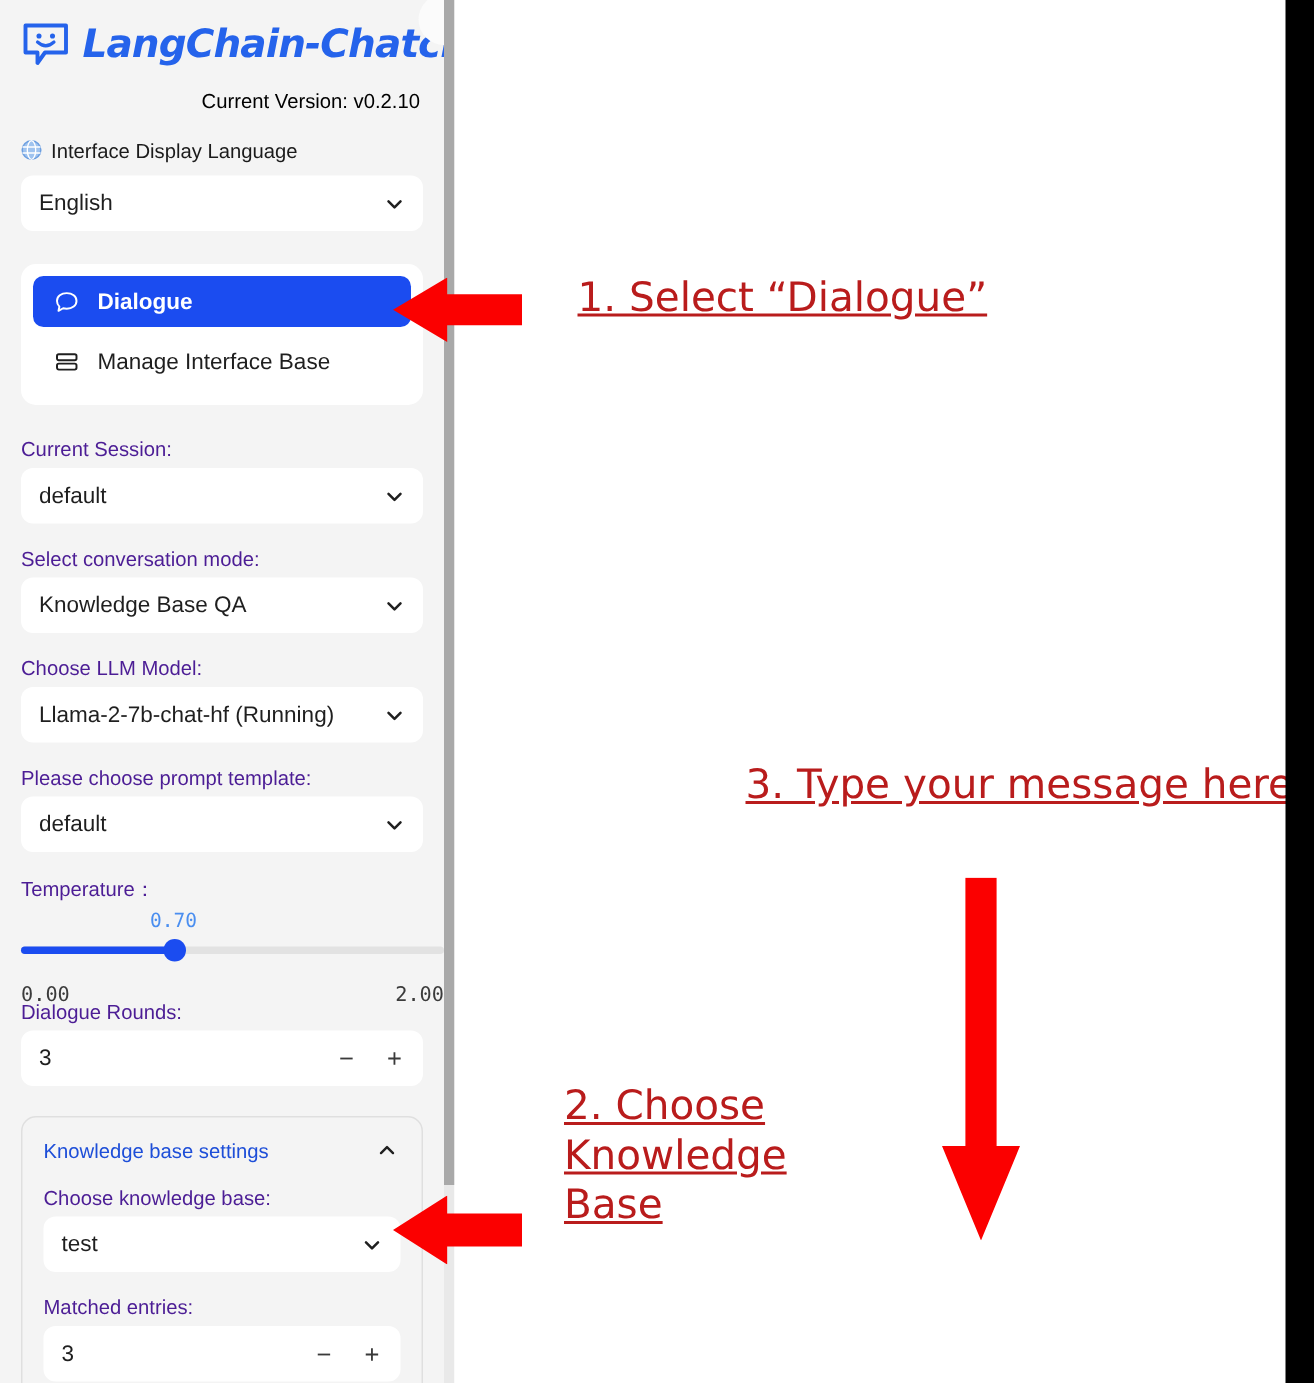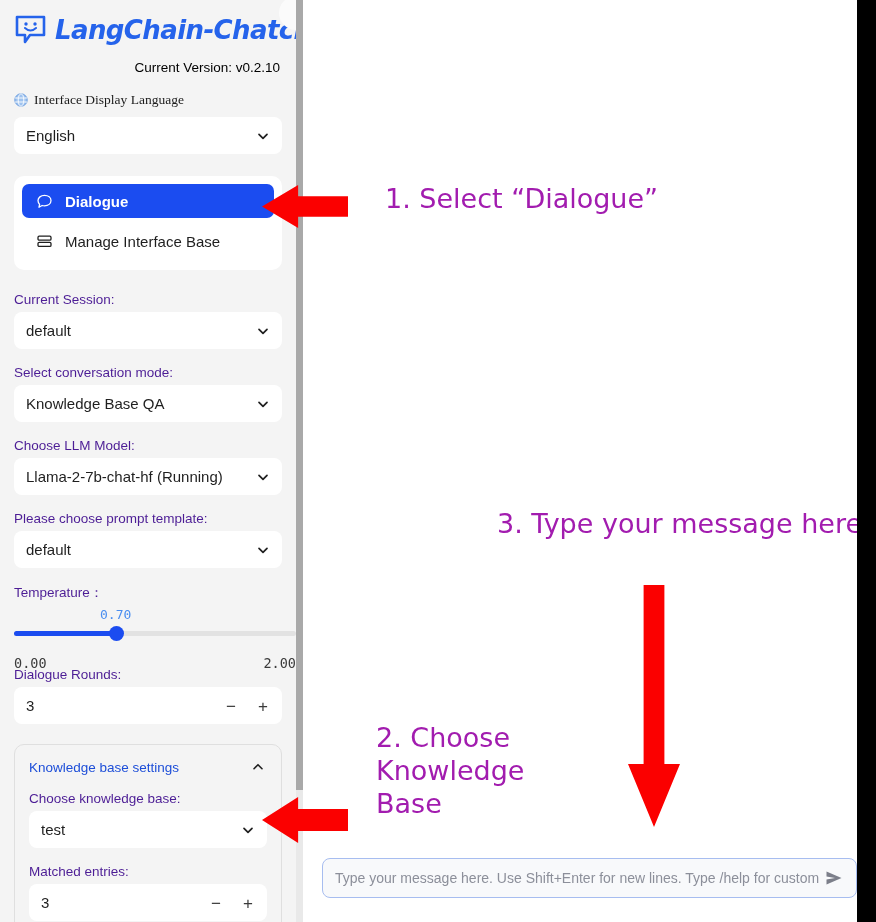--- a/index.html
+++ b/index.html
@@ -83,21 +83,21 @@
     padding-right: 2px;
     margin-top: 12px;
   }
 
   .lang-row {
     display: flex; align-items: center; gap: 6px;
     margin-top: 16px;
     height: 18px;
   }
   .globe-icon { width: 14px; height: 14px; flex: 0 0 auto; }
-  .lang-label { font-size: 13.5px; color: #1b1b1b; font-family: Liberation Serif, serif; }
+  .lang-label { font-size: 13.5px; color: #1b1b1b; }
 
   
   .wlabel {
     font-size: 13.5px;
     color: #4c1d95;
     margin-bottom: 5px;
   }
 
   
   .select {
@@ -230,23 +230,24 @@
   .main {
     position: absolute; left: 309px; top: 0;
     width: 548px; height: 922px;
     background: #ffffff;
   }
 
   .anno {
     position: absolute;
     font-family: "DejaVu Sans", sans-serif;
     font-size: 27px;
-    color: #a21caf;
+    color: #b91c1c;
     white-space: nowrap;
     line-height: 1.22;
+    text-decoration: underline;
   }
   .anno.wrap { white-space: normal; }
   #anno1 { left: 76px; top: 183px; }
   #anno3 { left: 188px; top: 508px; }
   #anno2 { left: 67px; top: 722px; width: 190px; }
 
   
   .arrow { position: absolute; }
   #arrow-dialogue {
     left: -47px; top: 185px;
@@ -460,25 +461,17 @@
   <div class="main">
 
     <div class="anno" id="anno1">1. Select “Dialogue”</div>
     <div class="anno" id="anno3">3. Type your message here</div>
     <div class="anno wrap" id="anno2">2. Choose Knowledge Base</div>
 
     <div class="arrow" id="arrow-dialogue"></div>
     <div class="arrow" id="arrow-kb"></div>
     <div class="arrow" id="arrow-down"></div>
 
-    <div class="chat-input">
-      <span class="chat-ph">Type your message here. Use Shift+Enter for new lines. Type /help for custom</span>
-      <span class="send-icon">
-        <svg viewBox="0 0 20 20" width="20" height="20">
-          <path d="M2.5 3.5 L17.5 10 L2.5 16.5 L2.5 11.6 L11 10 L2.5 8.4 Z" fill="#7c7f8a"></path>
-        </svg>
-      </span>
-    </div>
   </div>
 
   <div class="frame-band-right"></div>
   <div class="frame-band-bottom"></div>
 </div>
 
 </body></html>

